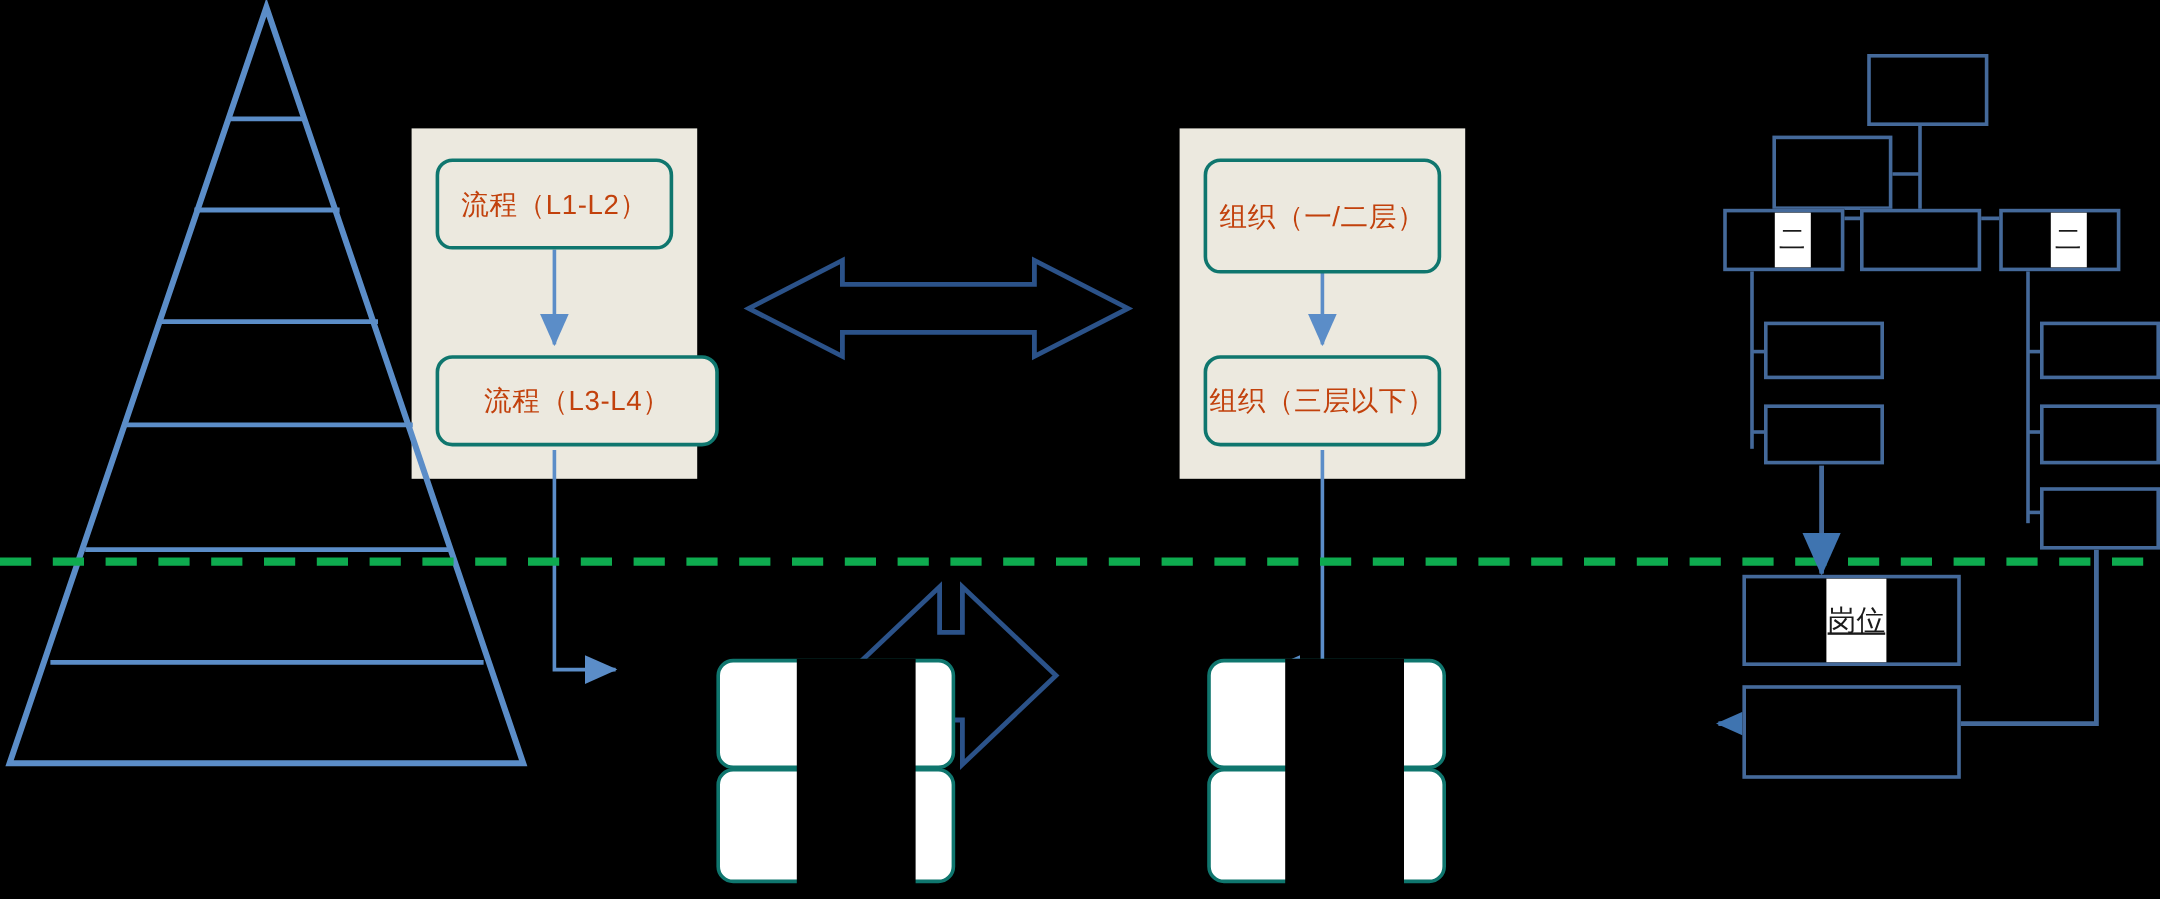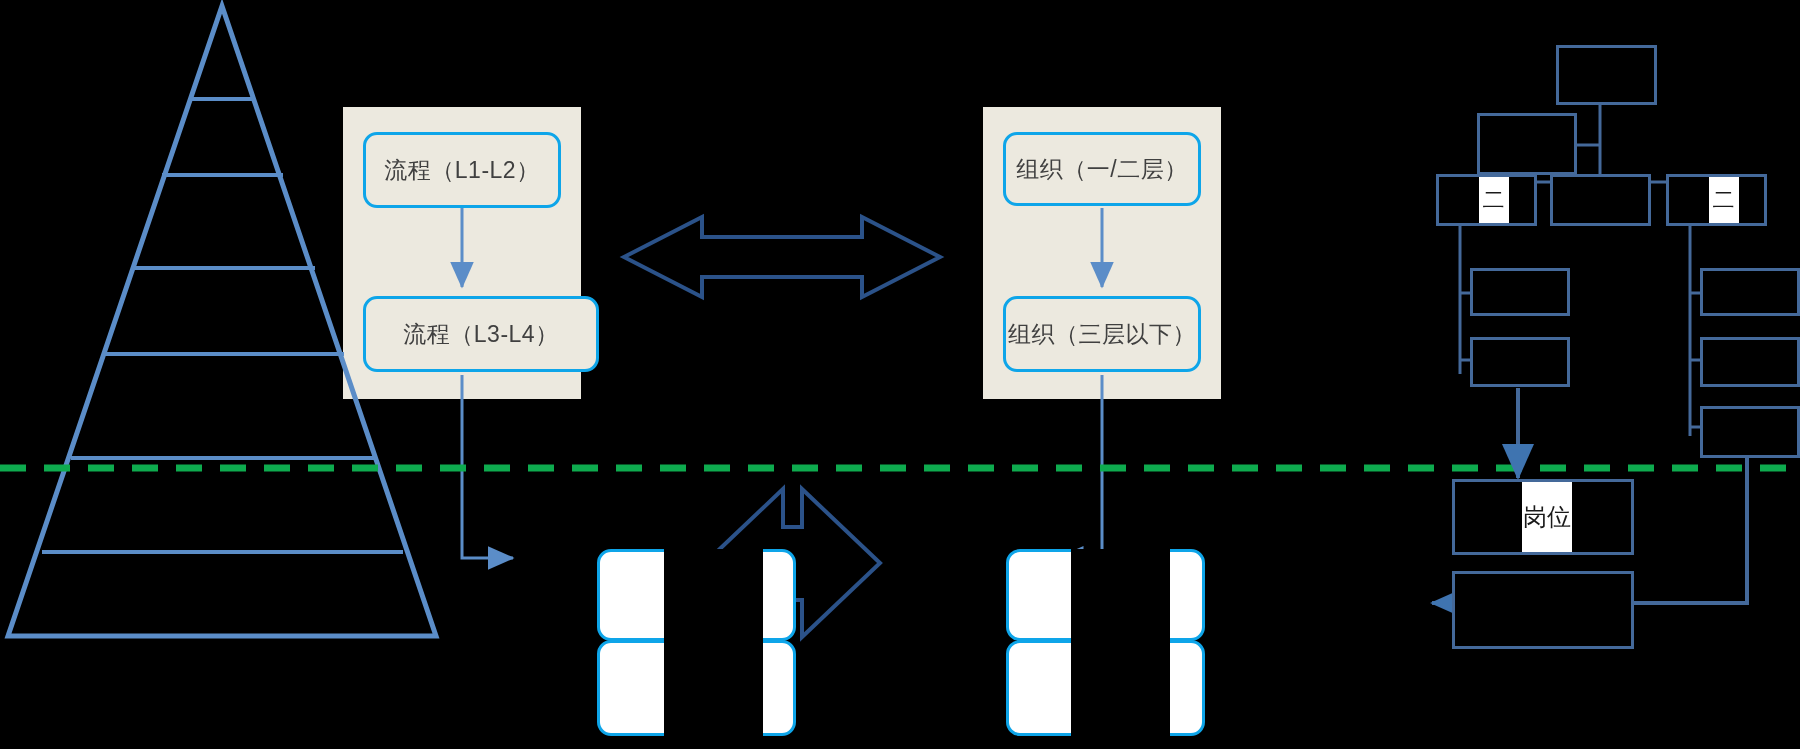--- a/index.html
+++ b/index.html
@@ -25,26 +25,26 @@
     width: 1800px;
     height: 749px;
   }
   .panel {
     position: absolute;
     background: #ece9df;
   }
   .rbox {
     position: absolute;
     box-sizing: border-box;
-    border: 3px solid #0ea5e9;
+    border: 3px solid #0f766e;
     border-radius: 14px;
     display: flex;
     align-items: center;
     justify-content: center;
-    color: #404040;
+    color: #c2410c;
     font-size: 23px;
     letter-spacing: 0.5px;
     white-space: nowrap;
   }
   .rbox.beige { background: #ece9df; }
   .rbox.white { background: #ffffff; }
   .orgbox {
     position: absolute;
     box-sizing: border-box;
     border: 3px solid #44699a;
@@ -140,21 +140,21 @@
     <path d="M1747,458 L1747,603 L1432,603" fill="none" stroke="#44699a" stroke-width="4" marker-end="url(#ah-blue-dark)"></path>
   </svg>
 
   <div class="rbox beige" style="left:363px; top:132px; width:198px; height:76px;">
     <span>流程（L1-L2）</span>
   </div>
   <div class="rbox beige" style="left:363px; top:296px; width:236px; height:76px;">
     <span>流程（L3-L4）</span>
   </div>
 
-  <div class="rbox beige" style="left:1003px; top:132px; width:198px; height:74px;">
+  <div class="rbox beige" style="left:1003px; top:132px; width:198px; height:96px;">
     <span>组织（一/二层）</span>
   </div>
   <div class="rbox beige" style="left:1003px; top:296px; width:198px; height:76px;">
     <span>组织（三层以下）</span>
   </div>
 
   <div class="rbox white" style="left:597px; top:549px; width:199px; height:92px;">
     <span class="hidden-text"></span>
   </div>
   <div class="rbox white" style="left:597px; top:640px; width:199px; height:96px;">
@@ -203,21 +203,21 @@
   </div>
 
   <div class="orgbox" style="left:1700px; top:337px; width:100px; height:50px;">
     <span></span>
   </div>
 
   <div class="orgbox" style="left:1700px; top:406px; width:100px; height:52px;">
     <span></span>
   </div>
 
-  <div class="orgbox" style="left:1452px; top:479px; width:182px; height:76px;">
+  <div class="orgbox" style="left:1452px; top:479px; width:182px; height:76px;text-decoration:underline;">
     <span class="reveal" style="width:50px; margin-left:8px; font-size:24px;">岗位</span>
   </div>
 
   <div class="orgbox" style="left:1452px; top:571px; width:182px; height:78px;">
     <span></span>
   </div>
 
 </div>
 
 </body></html>

